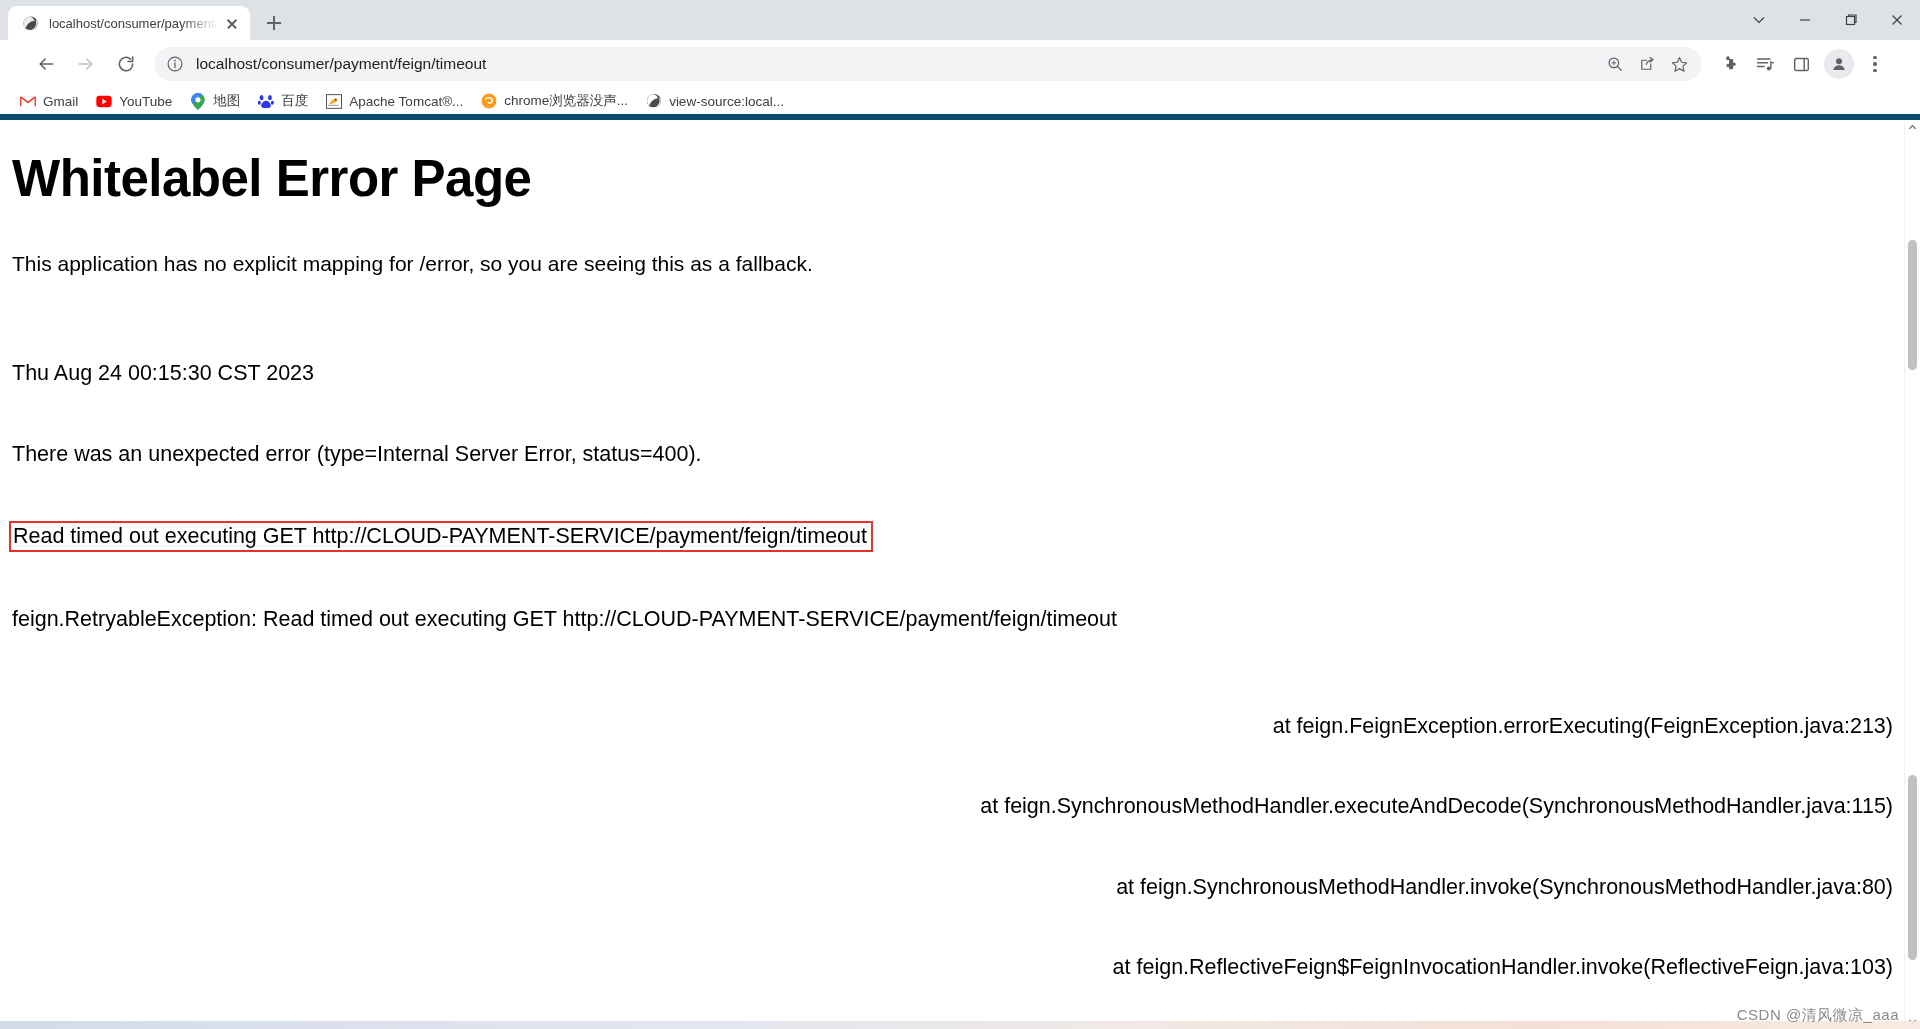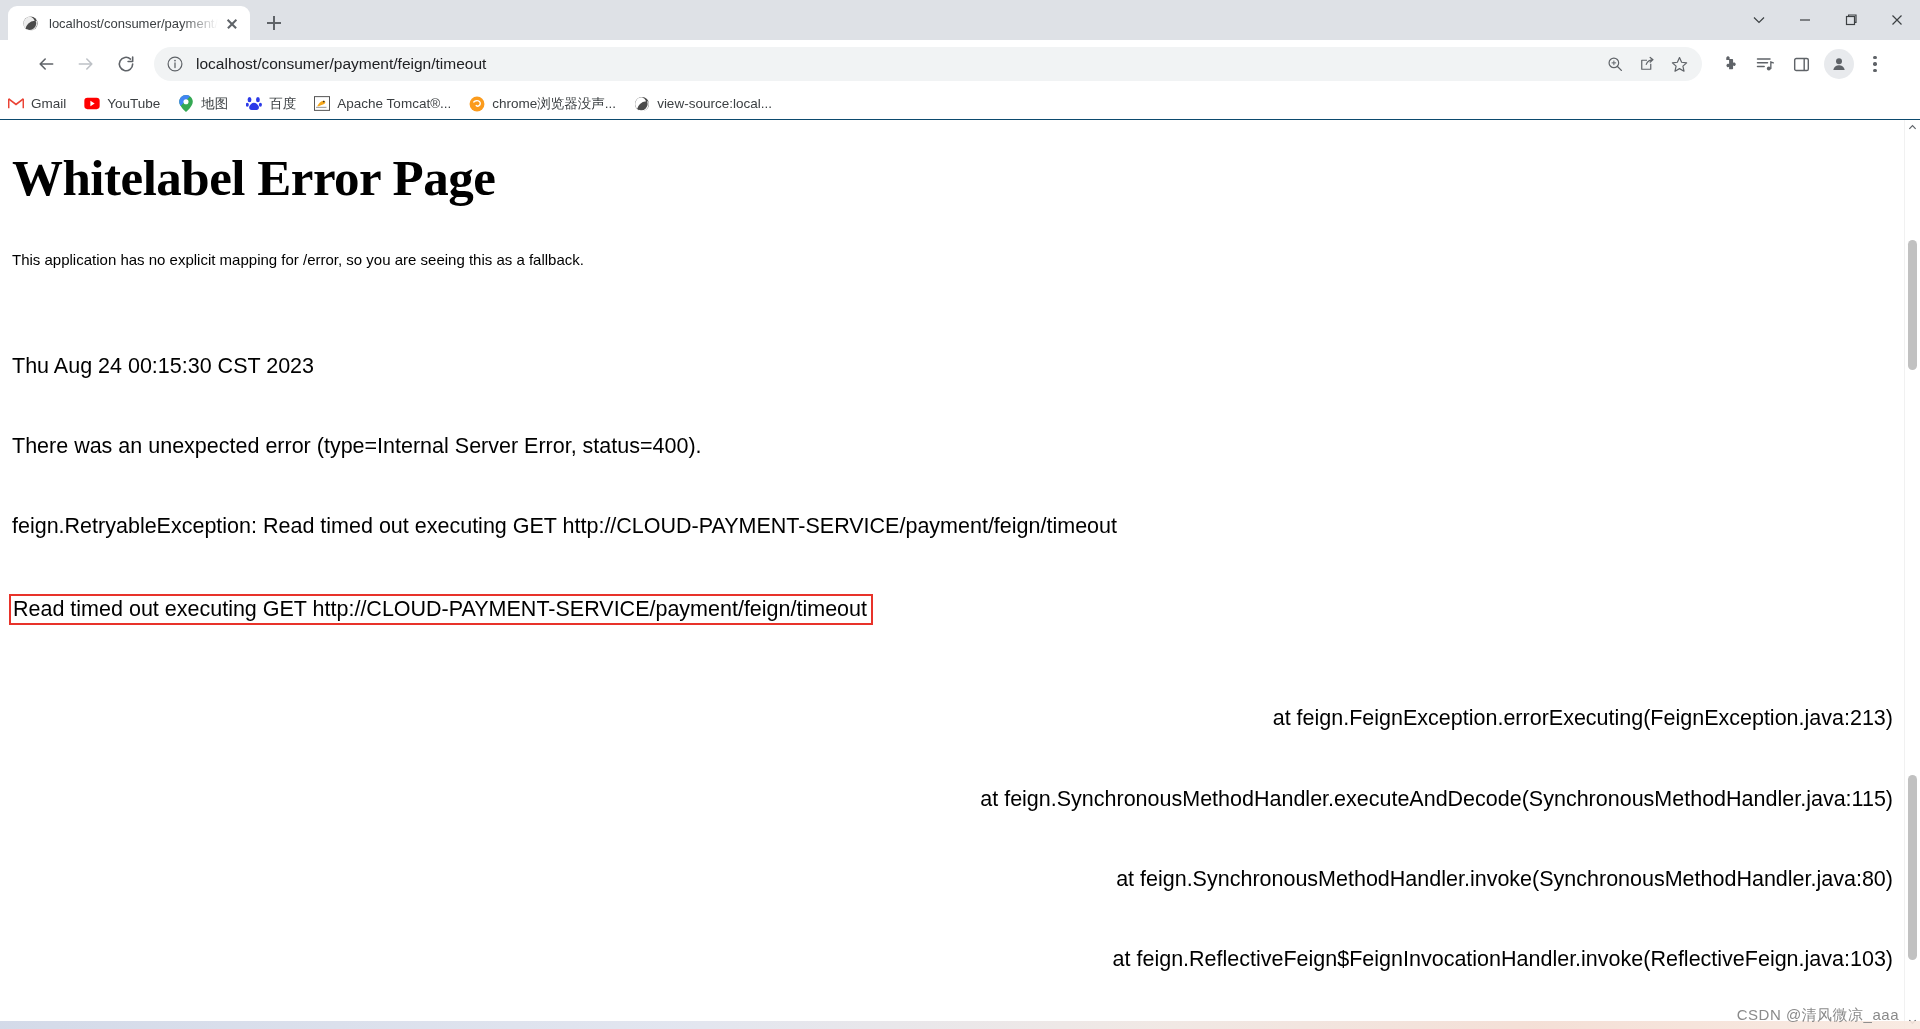--- a/index.html
+++ b/index.html
@@ -183,23 +183,23 @@
     width: 3.4px; height: 3.4px; border-radius: 50%;
     background: #5f6368; margin: 1.6px 0; display:block;
   }
 
   
   .bookmarks {
     height: 32px;
     background: #ffffff;
     display: flex;
     align-items: center;
-    padding: 0 0;
+    padding: 0 12px;
     box-sizing: border-box;
-    border-bottom: 1px solid #0c4a6e;
+    border-bottom: 6px solid #0c4a6e;
   }
   .bm {
     display: flex;
     align-items: center;
     height: 26px;
     padding: 0 8px;
     border-radius: 4px;
     margin-right: 2px;
     white-space: nowrap;
   }
@@ -229,24 +229,23 @@
     box-sizing: border-box;
     font-family: "Liberation Sans", sans-serif;
     color: #000000;
   }
   h1.title {
     font-size: 51px;
     font-weight: bold;
     margin: 22px 0 0 0;
     letter-spacing: -0.5px;
     line-height: 1.05;
-    font-family: Liberation Serif, serif;
   }
   p.para {
-    font-size: 15px;
+    font-size: 21px;
     margin: 44px 0 0 0;
     line-height: 1.3;
   }
   .mono-block {
     font-size: 21.5px;
     line-height: 26.8px;
     margin-top: 30px;
     white-space: pre-wrap;
     word-break: break-word;
   }
@@ -516,22 +515,22 @@
   <div class="viewport">
     <div class="page">
 
       <h1 class="title">Whitelabel Error Page</h1>
 
       <p class="para">This application has no explicit mapping for /error, so you are seeing this as a fallback.</p>
 
       <div class="mono-block">
         <span class="trace-line">Thu Aug 24 00:15:30 CST 2023</span>
         <span class="trace-line">There was an unexpected error (type=Internal Server Error, status=400).</span>
+        <span class="trace-line"><span class="boxed">Read timed out executing GET http://CLOUD-PAYMENT-SERVICE/payment/feign/timeout</span></span>
         <span class="trace-line">feign.RetryableException: Read timed out executing GET http://CLOUD-PAYMENT-SERVICE/payment/feign/timeout</span>
-        <span class="trace-line"><span class="boxed">Read timed out executing GET http://CLOUD-PAYMENT-SERVICE/payment/feign/timeout</span></span>
 
         <span class="trace-line indent">at feign.FeignException.errorExecuting(FeignException.java:213)</span>
         <span class="trace-line indent">at feign.SynchronousMethodHandler.executeAndDecode(SynchronousMethodHandler.java:115)</span>
         <span class="trace-line indent">at feign.SynchronousMethodHandler.invoke(SynchronousMethodHandler.java:80)</span>
         <span class="trace-line indent">at feign.ReflectiveFeign$FeignInvocationHandler.invoke(ReflectiveFeign.java:103)</span>
         
         
         
         
         

